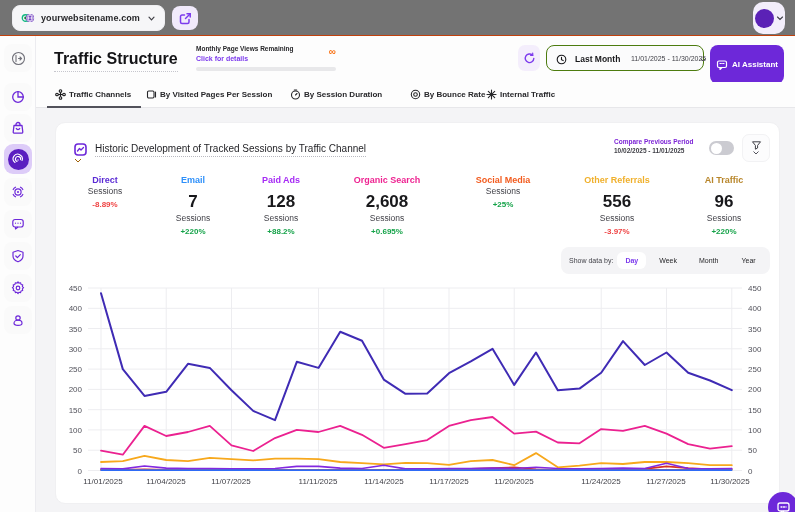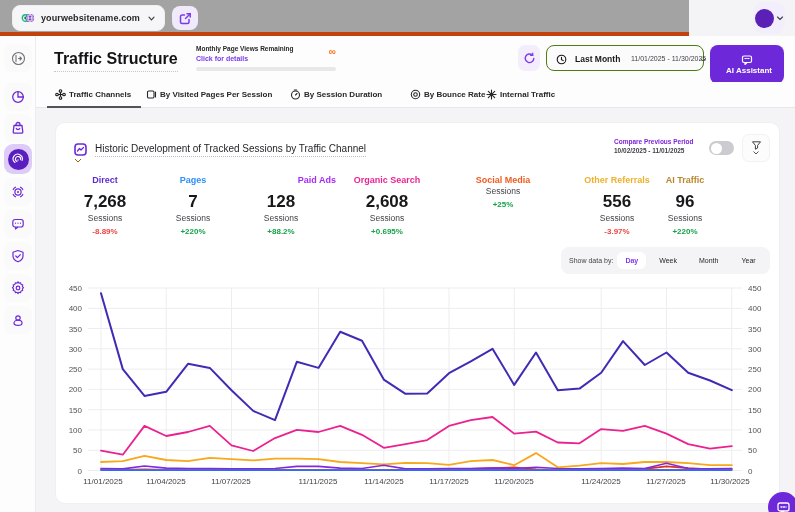--- a/index.html
+++ b/index.html
@@ -1,20 +1,20 @@
 <!DOCTYPE html>
 <html><head>
 <meta charset="utf-8">
 <style>
 * { margin:0; padding:0; box-sizing:border-box; }
 html,body { width:795px; height:512px; overflow:hidden; }
 body { font-family:"Liberation Sans", sans-serif; background:#f4f4f6; position:relative; }
 .abs { position:absolute; }
 
-#topbar { position:absolute; left:0; top:0; width:689px; height:36px; background:#a3a3a3; border-bottom:4px solid #c2410c; z-index:5; }
+#topbar { position:absolute; left:0; top:0; width:795px; height:36px; background:#737373; border-bottom:1px solid #c2410c; z-index:5; }
 #sitepill { position:absolute; left:12px; top:5px; height:26px; width:153px; background:#f6f6f8; border:1px solid #efeff2; border-radius:8px; display:flex; align-items:center; padding:0 8px; }
 #sitepill .txt { font-size:9px; font-weight:700; color:#27272a; margin-left:6px; letter-spacing:0.1px; }
 
 #sharebtn { position:absolute; left:172px; top:6px; width:26px; height:24px; background:#f1eafb; border-radius:8px; display:flex; align-items:center; justify-content:center; }
 #avatar { position:absolute; left:753px; top:2px; width:32px; height:32px; background:#f3eefb; border-radius:10px; display:flex; align-items:center; justify-content:center; }
 #avatar .circ { width:19px; height:19px; border-radius:50%; background:#5b21b6; margin-right:2px; }
 
 #sidebar { position:absolute; left:0; top:36px; width:36px; height:476px; background:#fdfdfd; border-right:1px solid #ececf0; z-index:4; }
 .sicon { position:absolute; z-index:6; left:4px; width:28px; height:28px; border-radius:8px; background:#fafafa; display:flex; align-items:center; justify-content:center; }
 #sel-icon { position:absolute; z-index:6; left:4px; top:144px; width:28px; height:30px; border-radius:9px; background:#ddccf8; display:flex; align-items:center; justify-content:center; }
@@ -24,21 +24,21 @@
 #h1 { position:absolute; left:54px; top:50px; font-size:16px; font-weight:700; color:#141417; letter-spacing:0px; border-bottom:1.5px dotted #c6c6cd; padding-bottom:3px; }
 #pv { position:absolute; left:196px; top:45px; width:142px; }
 #pv .l1 { font-size:6.5px; font-weight:700; color:#27272a; }
 #pv .l2 { font-size:7px; font-weight:700; color:#7c3aed; margin-top:3px; }
 #pv .bar { margin-top:5px; width:140px; height:3.5px; border-radius:2px; background:#e8e8ea; }
 #pv .inf { position:absolute; right:2px; top:1px; color:#f97316; font-size:10px; font-weight:700; }
 #refreshbtn { position:absolute; left:518px; top:45px; width:22px; height:26px; background:#f4eefc; border-radius:7px; display:flex; align-items:center; justify-content:center; }
 #datepill { position:absolute; left:546px; top:45px; width:158px; height:26px; background:#fbfbfc; border:1px solid #4d7c0f; border-radius:8px; display:flex; align-items:center; padding:0 6px; white-space:nowrap; }
 #datepill .lm { font-size:8.5px; font-weight:700; color:#18181b; margin-left:4px; white-space:nowrap; }
 #datepill .dr { font-size:7px; font-weight:400; color:#3f3f46; margin-left:7px; white-space:nowrap; }
-#aibtn { position:absolute; left:710px; top:45px; width:74px; height:39px; background:#6d28d9; border-radius:8px; display:flex; align-items:center; justify-content:center;flex-direction:column; }
+#aibtn { position:absolute; left:710px; top:45px; width:74px; height:39px; background:#6d28d9; border-radius:8px; display:flex; align-items:center; justify-content:center; }
 #aibtn .t { color:#fff; font-size:8px; font-weight:700; margin-left:4px; }
 
 #tabs { position:absolute; left:36px; top:82px; width:759px; height:26px; background:#fdfdfd; border-bottom:1px solid #e7e7ea; }
 .tab { position:absolute; top:0; height:25px; display:flex; align-items:center; font-size:8px; font-weight:700; color:#27272a; white-space:nowrap; }
 .tab svg { margin-right:3px; }
 #underline { position:absolute; left:11px; top:24px; width:94px; height:2px; background:#52525b; }
 
 #card { position:absolute; left:55px; top:122px; width:725px; height:382px; background:#ffffff; border:1px solid #f0f0f2; border-radius:10px; }
 #ctitleicon { position:absolute; left:74px; top:143px; width:13px; height:13px; }
 #ctitle { position:absolute; left:95px; top:143px; font-size:10px; font-weight:400; color:#1f1f23; border-bottom:1px dotted #b9b9c0; padding-bottom:2px; }
@@ -273,32 +273,31 @@
   <svg width="11" height="9" viewBox="0 0 11 9" fill="none" stroke="#3f3f46" stroke-width="1" stroke-linejoin="round">
       <path d="M1.5 0.8 H9.5 L6.6 4.4 V7 L4.4 8.2 V4.4 Z"></path>
     </svg>
   <svg width="8" height="4" viewBox="0 0 8 4" style="margin-top:1px;">
       <path d="M1.5 0.5 L4 3 L6.5 0.5" stroke="#52525b" stroke-width="1" fill="none"></path>
     </svg>
 </div>
 
 <div class="stat" style="left:50px;">
     <div class="lb" style="color:#5b2bd5;">Direct</div>
-    <div class="num">7,268</div>
     <div class="ses">Sessions</div>
     <div class="chg down">-8.89%</div>
   </div>
 <div class="stat" style="left:138px;">
-    <div class="lb" style="color:#2e90fa;">Pages</div>
+    <div class="lb" style="color:#2e90fa;">Email</div>
     <div class="num">7</div>
     <div class="ses">Sessions</div>
     <div class="chg up">+220%</div>
   </div>
 <div class="stat" style="left:226px;">
-    <div class="lb" style="color:#a62bf5;text-align:right;">Paid Ads</div>
+    <div class="lb" style="color:#a62bf5;">Paid Ads</div>
     <div class="num">128</div>
     <div class="ses">Sessions</div>
     <div class="chg up">+88.2%</div>
   </div>
 <div class="stat" style="left:332px;">
     <div class="lb" style="color:#ee2391;">Organic Search</div>
     <div class="num">2,608</div>
     <div class="ses">Sessions</div>
     <div class="chg up">+0.695%</div>
   </div>
@@ -306,21 +305,21 @@
     <div class="lb" style="color:#f25b1e;">Social Media</div>
     <div class="ses">Sessions</div>
     <div class="chg up">+25%</div>
   </div>
 <div class="stat" style="left:562px;">
     <div class="lb" style="color:#f0b02c;">Other Referrals</div>
     <div class="num">556</div>
     <div class="ses">Sessions</div>
     <div class="chg down">-3.97%</div>
   </div>
-<div class="stat" style="left:630px;">
+<div class="stat" style="left:669px;">
     <div class="lb" style="color:#b8862b;">AI Traffic</div>
     <div class="num">96</div>
     <div class="ses">Sessions</div>
     <div class="chg up">+220%</div>
   </div>
 
 <div id="showby">
   <span class="lbl">Show data by:</span>
   <span id="daypill" style="font-size:7px;">Day</span>
   <span class="seg" id="wseg">Week</span>

